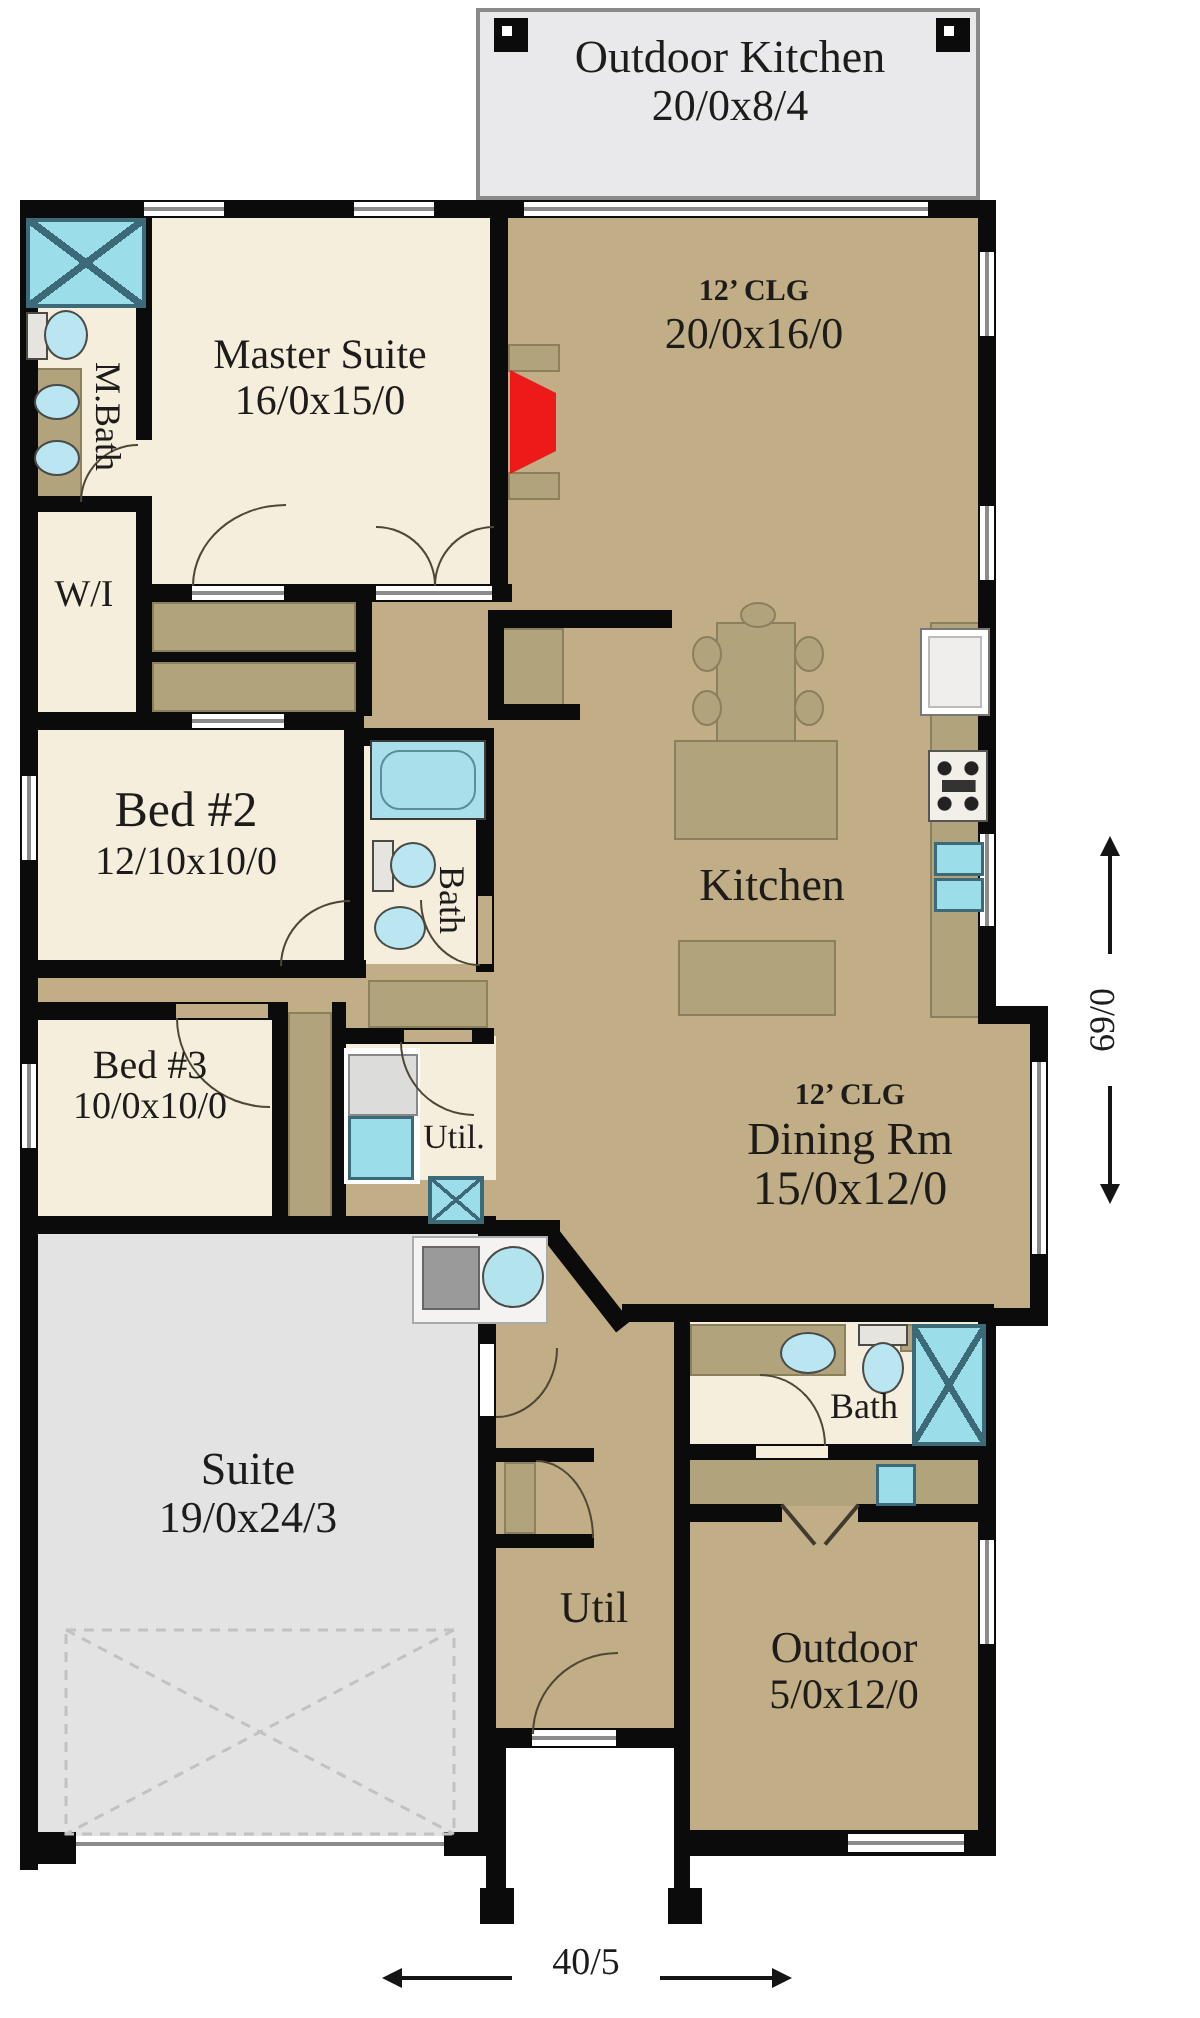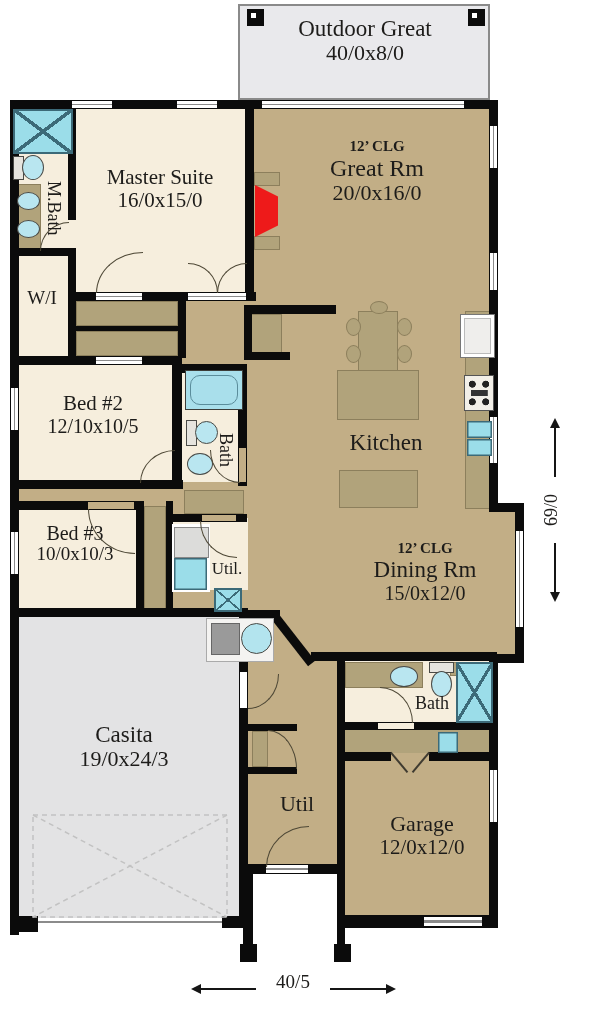--- a/index.html
+++ b/index.html
@@ -214,73 +214,72 @@
   <div class="vline" style="left:390px;top:753px;width:2px;height:26px;transform:rotate(-40deg);transform-origin:top left;"></div>
   <div class="vline" style="left:428px;top:753px;width:2px;height:26px;transform:rotate(40deg);transform-origin:top right;"></div>
 
   <svg class="abs" style="left:32px;top:814px;" width="196" height="104" viewBox="0 0 196 104">
     <rect x="1" y="1" width="194" height="102" fill="none" stroke="#c2c2c2" stroke-width="1.5" stroke-dasharray="5 4"></rect>
     <line x1="1" y1="1" x2="195" y2="103" stroke="#c2c2c2" stroke-width="1.5" stroke-dasharray="5 4"></line>
     <line x1="195" y1="1" x2="1" y2="103" stroke="#c2c2c2" stroke-width="1.5" stroke-dasharray="5 4"></line>
   </svg>
 
   <div class="lbl" style="left:252px;top:16px;width:226px;">
-    <div style="font-size:23px;">Outdoor Great</div>
-    <div style="font-size:22px;">40/0x8/0</div>
+    <div style="font-size:23px;">Outdoor Kitchen</div>
+    <div style="font-size:22px;">20/0x8/4</div>
   </div>
 
   <div class="lbl" style="left:78px;top:166px;width:164px;">
     <div style="font-size:21px;">Master Suite</div>
     <div style="font-size:21px;">16/0x15/0</div>
   </div>
 
   <div class="lbl" style="left:292px;top:138px;width:170px;">
     <div style="font-size:15px;font-weight:bold;">12’ CLG</div>
-    <div style="font-size:24px;">Great Rm</div>
     <div style="font-size:22px;">20/0x16/0</div>
   </div>
 
   <div class="vlbl" style="left:38px;top:152px;width:26px;height:112px;font-size:18px;">M.Bath</div>
 
   <div class="lbl" style="left:12px;top:288px;width:60px;font-size:19px;">W/I</div>
 
   <div class="lbl" style="left:12px;top:392px;width:162px;">
-    <div style="font-size:21px;">Bed #2</div>
-    <div style="font-size:20px;">12/10x10/5</div>
+    <div style="font-size:25px;">Bed #2</div>
+    <div style="font-size:20px;">12/10x10/0</div>
   </div>
 
   <div class="vlbl" style="left:210px;top:410px;width:26px;height:80px;font-size:18px;">Bath</div>
 
   <div class="lbl" style="left:322px;top:430px;width:128px;font-size:23px;">Kitchen</div>
 
   <div class="lbl" style="left:10px;top:522px;width:130px;">
     <div style="font-size:20px;">Bed #3</div>
-    <div style="font-size:19px;">10/0x10/3</div>
+    <div style="font-size:19px;">10/0x10/0</div>
   </div>
 
   <div class="lbl" style="left:204px;top:560px;width:46px;font-size:17px;">Util.</div>
 
   <div class="lbl" style="left:340px;top:540px;width:170px;">
     <div style="font-size:15px;font-weight:bold;">12’ CLG</div>
     <div style="font-size:23px;">Dining Rm</div>
-    <div style="font-size:20px;">15/0x12/0</div>
+    <div style="font-size:24px;">15/0x12/0</div>
   </div>
 
   <div class="lbl" style="left:30px;top:722px;width:188px;">
-    <div style="font-size:23px;">Casita</div>
+    <div style="font-size:23px;">Suite</div>
     <div style="font-size:22px;">19/0x24/3</div>
   </div>
 
   <div class="lbl" style="left:402px;top:694px;width:60px;font-size:18px;">Bath</div>
 
   <div class="lbl" style="left:246px;top:792px;width:102px;font-size:22px;">Util</div>
 
   <div class="lbl" style="left:352px;top:812px;width:140px;">
-    <div style="font-size:22px;">Garage</div>
-    <div style="font-size:21px;">12/0x12/0</div>
+    <div style="font-size:22px;">Outdoor</div>
+    <div style="font-size:21px;">5/0x12/0</div>
   </div>
 
   <div class="arrL" style="left:191px;top:984px;"></div>
   <div class="dimline" style="left:200px;top:988px;width:58px;height:2px;"></div>
   <div class="lbl" style="left:256px;top:972px;width:74px;font-size:19px;background:#fff;">40/5</div>
   <div class="dimline" style="left:330px;top:988px;width:56px;height:2px;"></div>
   <div class="arrR" style="left:386px;top:984px;"></div>
 
   <div class="arrU" style="left:550px;top:418px;"></div>
   <div class="dimline" style="left:554px;top:427px;width:2px;height:50px;"></div>

